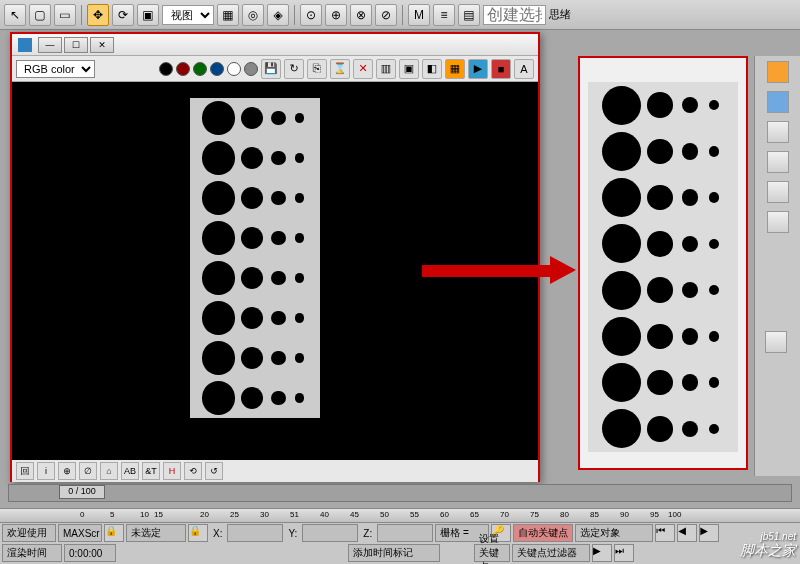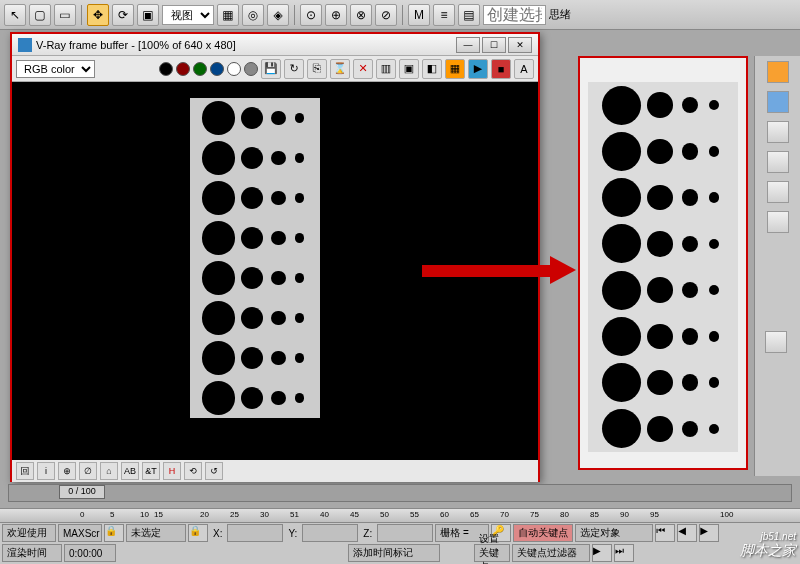--- a/index.html
+++ b/index.html
@@ -87,21 +87,20 @@
   <div class="tbtn">M</div>
   <div class="tbtn">≡</div>
   <div class="tbtn">▤</div>
   <input class="textfield" placeholder="创建选择集" style="">
   <div>思绪</div>
 </div>
 
 <div class="vray-window">
   <div class="vray-titlebar">
     <div class="vray-icon"></div>
-    <div class="vray-title">V-Ray frame buffer - [100% of 640 x 480]</div>
     <div class="win-btn">—</div>
     <div class="win-btn">☐</div>
     <div class="win-btn">✕</div>
   </div>
   <div class="vray-toolbar">
     <select class="combo"><option>RGB color</option></select>
     <div style="flex:1"></div>
     <div class="swatch" style="background:#000"></div>
     <div class="swatch" style="background:#800"></div>
     <div class="swatch" style="background:#060"></div>
@@ -246,21 +245,21 @@
       <span style="left: 380px;">50</span>
       <span style="left: 410px;">55</span>
       <span style="left: 440px;">60</span>
       <span style="left: 470px;">65</span>
       <span style="left: 500px;">70</span>
       <span style="left: 530px;">75</span>
       <span style="left: 560px;">80</span>
       <span style="left: 590px;">85</span>
       <span style="left: 620px;">90</span>
       <span style="left: 650px;">95</span>
-      <span style="left: 720px;">100</span>
+      <span style="left: 668px;">100</span>
     </div>
   <div class="status-row">
     <div class="field" style="width:54px">欢迎使用</div>
     <div class="field" style="width:44px">MAXScr</div>
     <div class="sbtn">🔒</div>
     <div class="field" style="width:60px">未选定</div>
     <div class="sbtn">🔒</div>
     <span class="label">X:</span>
     <div class="field" style="width:56px"></div>
     <span class="label">Y:</span>

